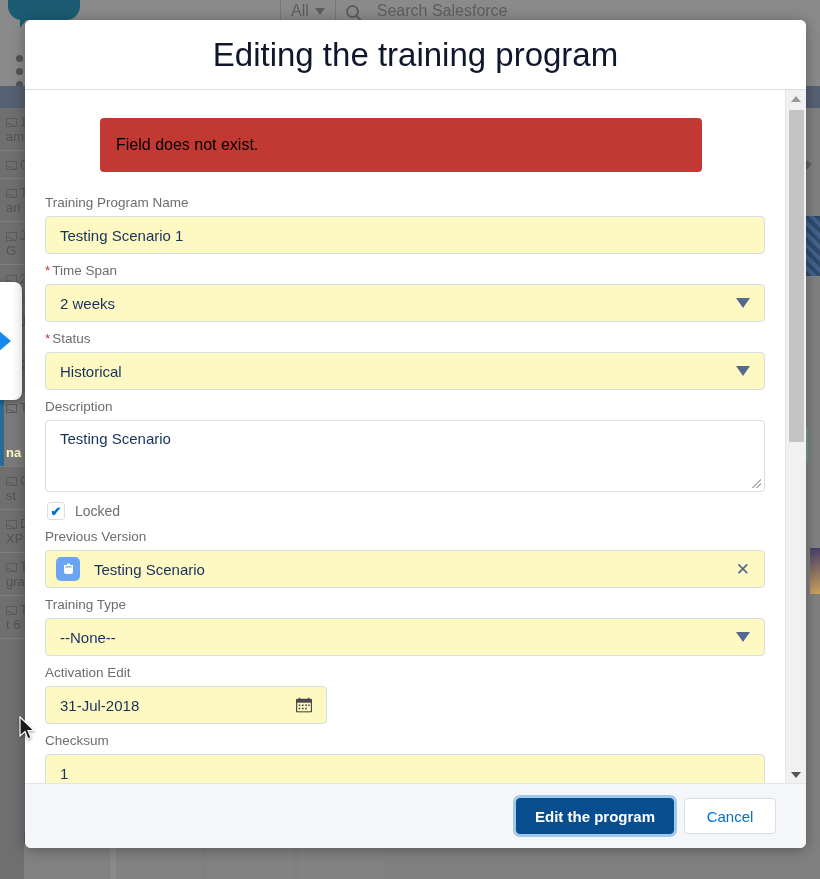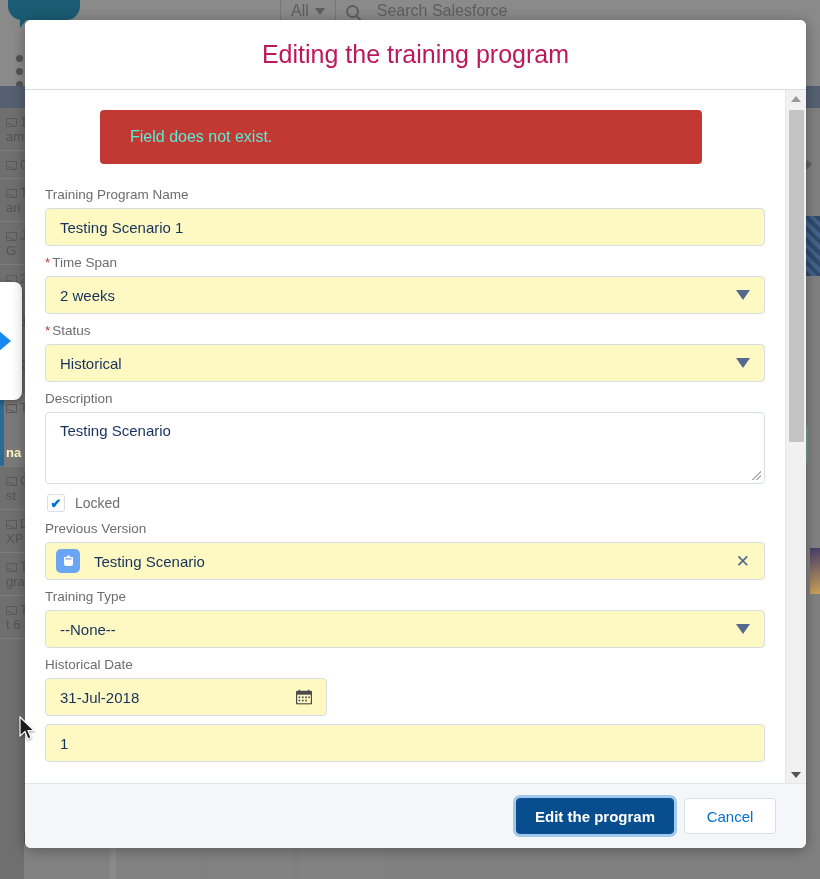--- a/index.html
+++ b/index.html
@@ -153,21 +153,21 @@
     display: flex; flex-direction: column;
     overflow: hidden;
   }
   #modal-header {
     height: 70px; flex: 0 0 70px;
     display: flex; align-items: center; justify-content: center;
     border-bottom: 1px solid #d8dde6;
     background: #fff;
   }
   #modal-title {
-    font-size: 25px; color: #be185d; font-weight: normal;
+    font-size: 33px; color: #0f172a; font-weight: normal;
   }
   #modal-body-wrap {
     flex: 1 1 auto; position: relative; display: flex; min-height: 0;
     background: #fff;
   }
   #modal-body {
     flex: 1 1 auto; overflow: hidden; padding: 20px 20px 14px 20px;
   }
 
   
@@ -249,26 +249,26 @@
     position: absolute; right: 14px; top: 50%; transform: translateY(-50%);
     color: #54698d; font-size: 17px; line-height: 1; cursor: pointer;
   }
   .control.date { width: 282px; padding-right: 40px; }
   .cal-icon {
     position: absolute; right: 14px; top: 50%; transform: translateY(-50%);
     width: 16px; height: 15px;
   }
 
   #error-banner {
-    margin: 0 0 22px 55px;
+    margin: 8px 0 22px 55px;
     width: 602px; height: 54px;
     background: #c23934; border-radius: 4px;
     display: flex; align-items: center;
-    padding-left: 30px;
-    color: #5eead4; font-size: 16px;
+    padding-left: 16px;
+    color: #000000; font-size: 16px;
   }
 
   #modal-footer {
     flex: 0 0 65px; height: 65px;
     background: #f4f6f9;
     border-top: 1px solid #e0e5ee;
     display: flex; align-items: center; justify-content: flex-end;
     gap: 10px; padding-right: 30px;
   }
   .btn {
@@ -466,21 +466,21 @@
 
       <div class="field">
         <span class="label">Training Type</span>
         <div class="control select">
           <span>--None--</span>
           <span class="sel-caret"></span>
         </div>
       </div>
 
       <div class="field">
-        <span class="label">Historical Date</span>
+        <span class="label">Activation Edit</span>
         <div class="control date">
           <span>31-Jul-2018</span>
           <span class="cal-icon">
             <svg width="16" height="15" viewBox="0 0 16 15" aria-hidden="true">
               <rect x="0.5" y="2" width="15" height="12.5" rx="1" fill="none" stroke="#4b4b4b" stroke-width="1.4"></rect>
               <rect x="0.5" y="2" width="15" height="3.2" fill="#4b4b4b"></rect>
               <rect x="2.6" y="0" width="1.6" height="3" fill="#4b4b4b"></rect>
               <rect x="11.8" y="0" width="1.6" height="3" fill="#4b4b4b"></rect>
               <g fill="#4b4b4b">
                 <rect x="2.6" y="7" width="1.7" height="1.6"></rect>
@@ -490,20 +490,21 @@
                 <rect x="2.6" y="10.2" width="1.7" height="1.6"></rect>
                 <rect x="5.9" y="10.2" width="1.7" height="1.6"></rect>
                 <rect x="9.2" y="10.2" width="1.7" height="1.6"></rect>
               </g>
             </svg>
           </span>
         </div>
       </div>
 
       <div class="field">
+        <span class="label">Checksum</span>
         <div class="control">
           <span>1</span>
         </div>
       </div>
 
     </div>
 
     <div id="modal-scrollbar">
       <span class="sb-arrow up">
           <i></i>

